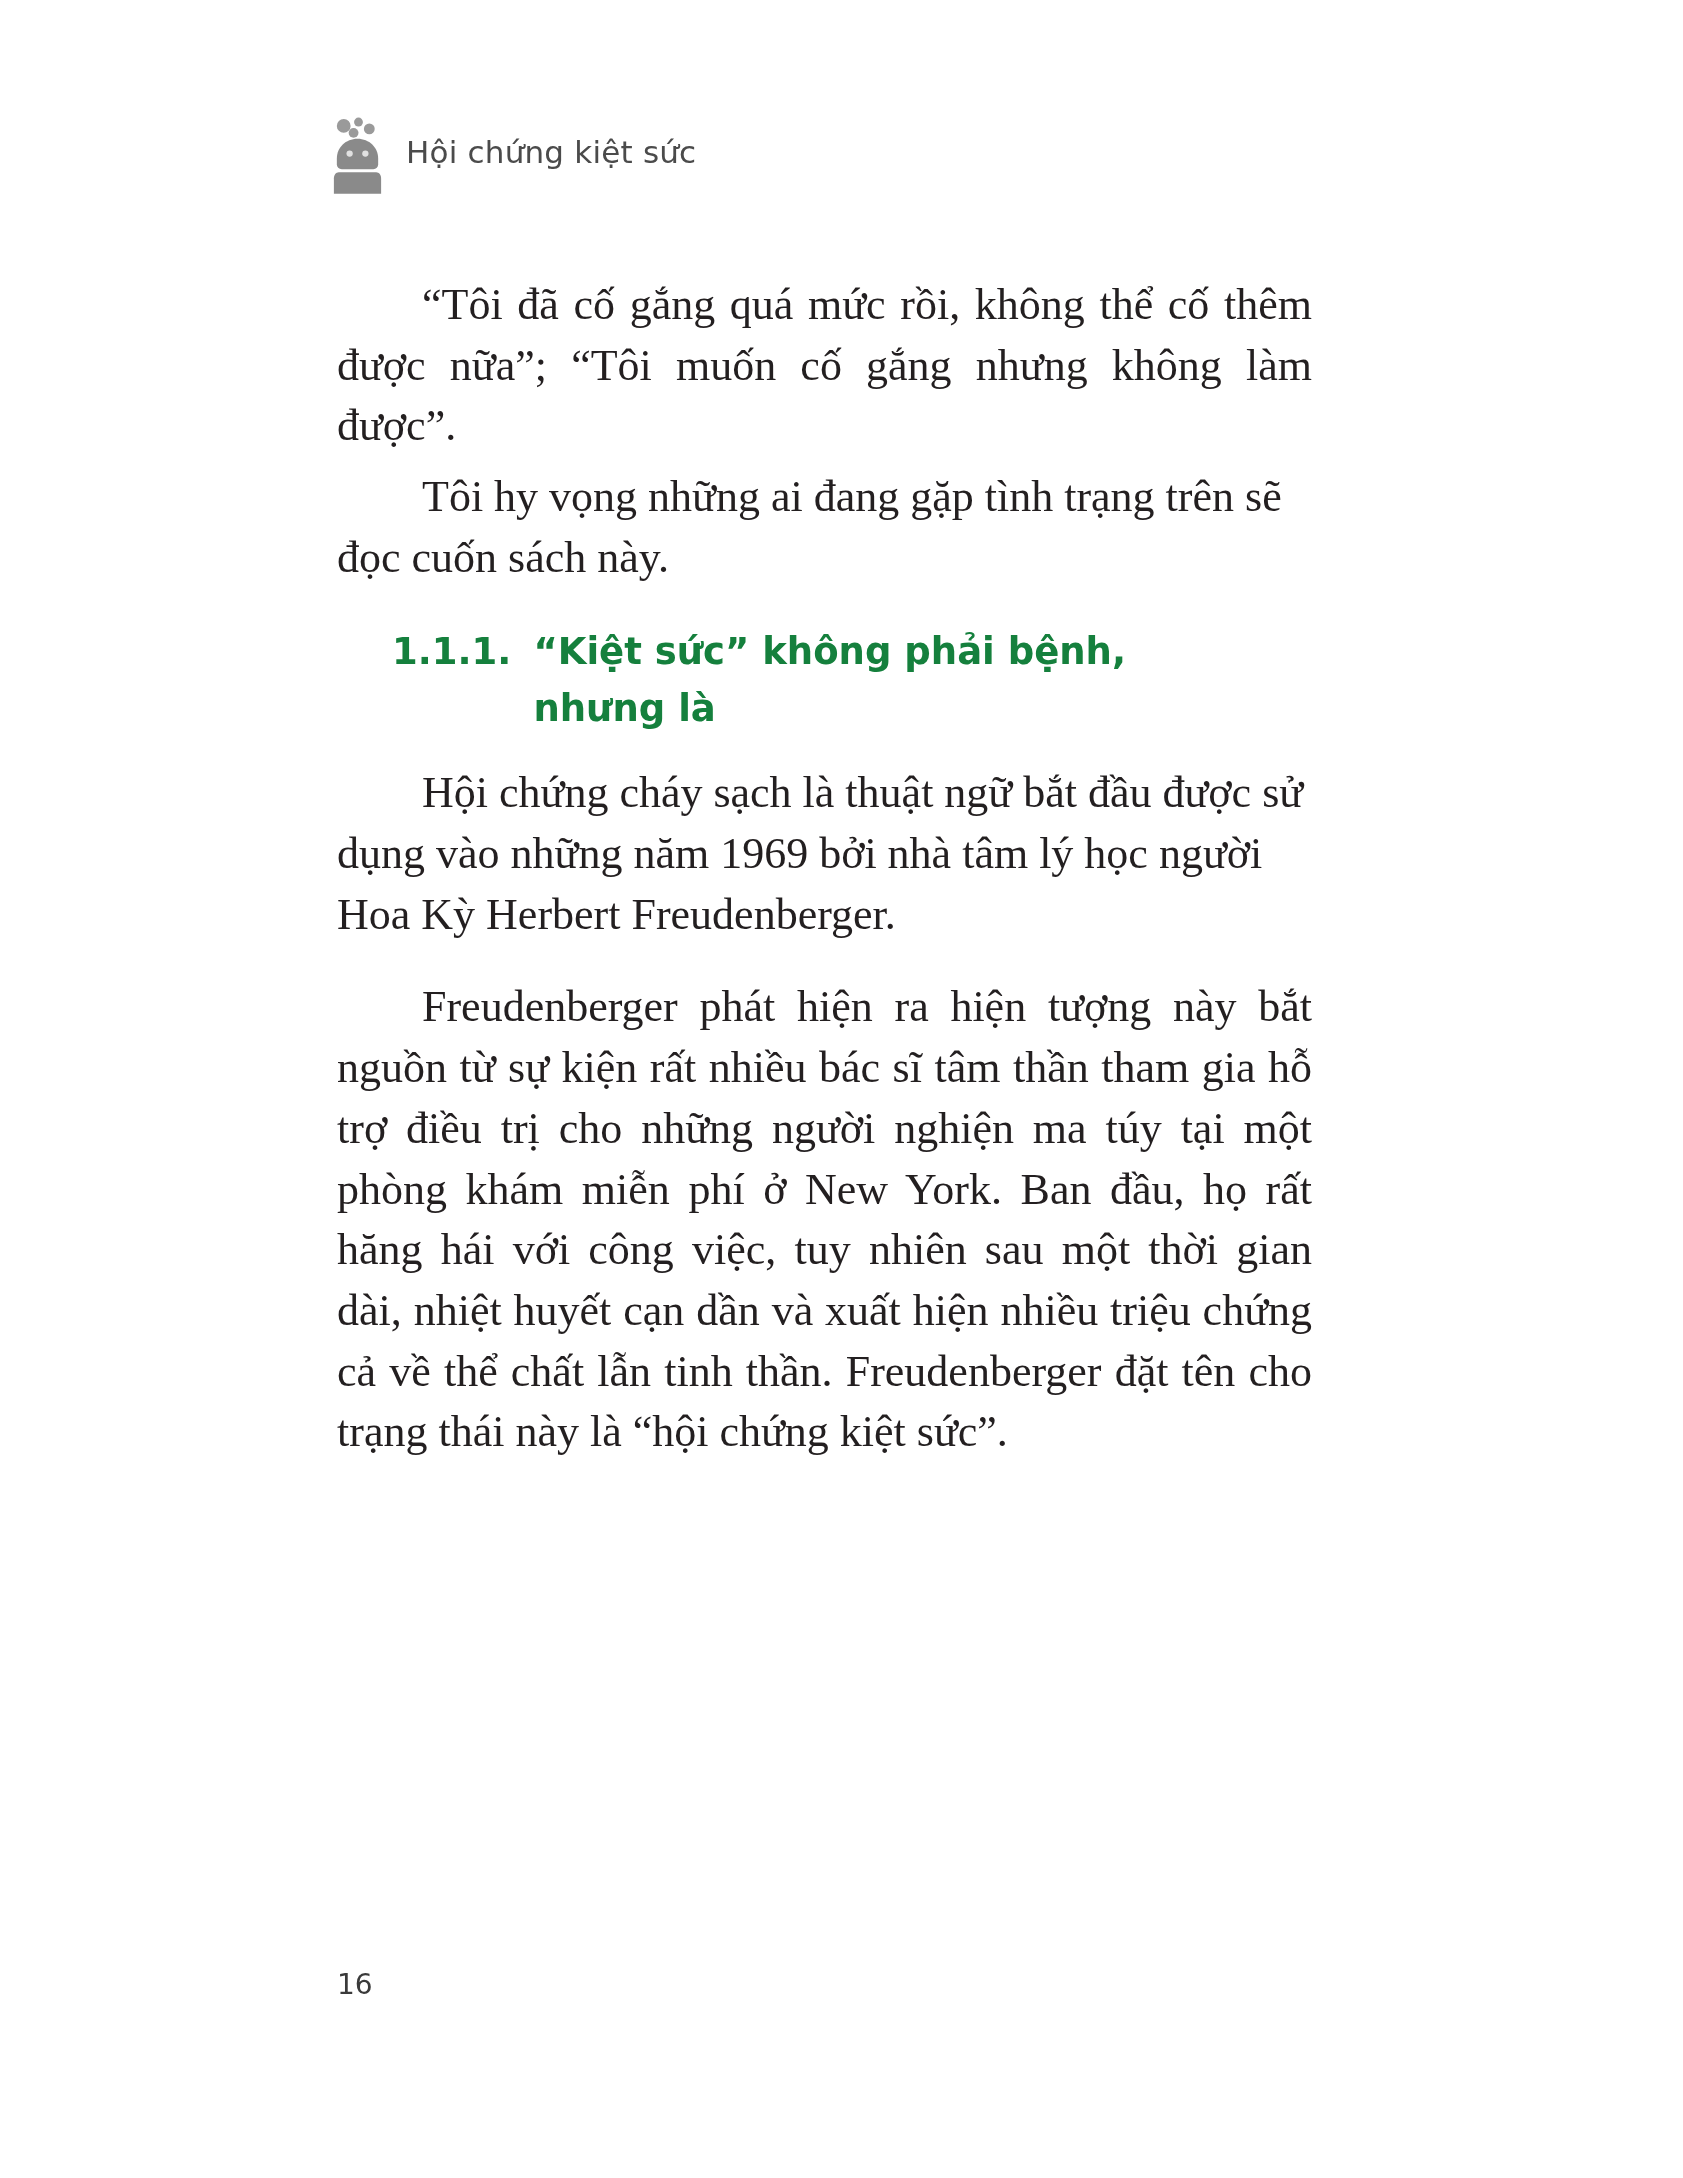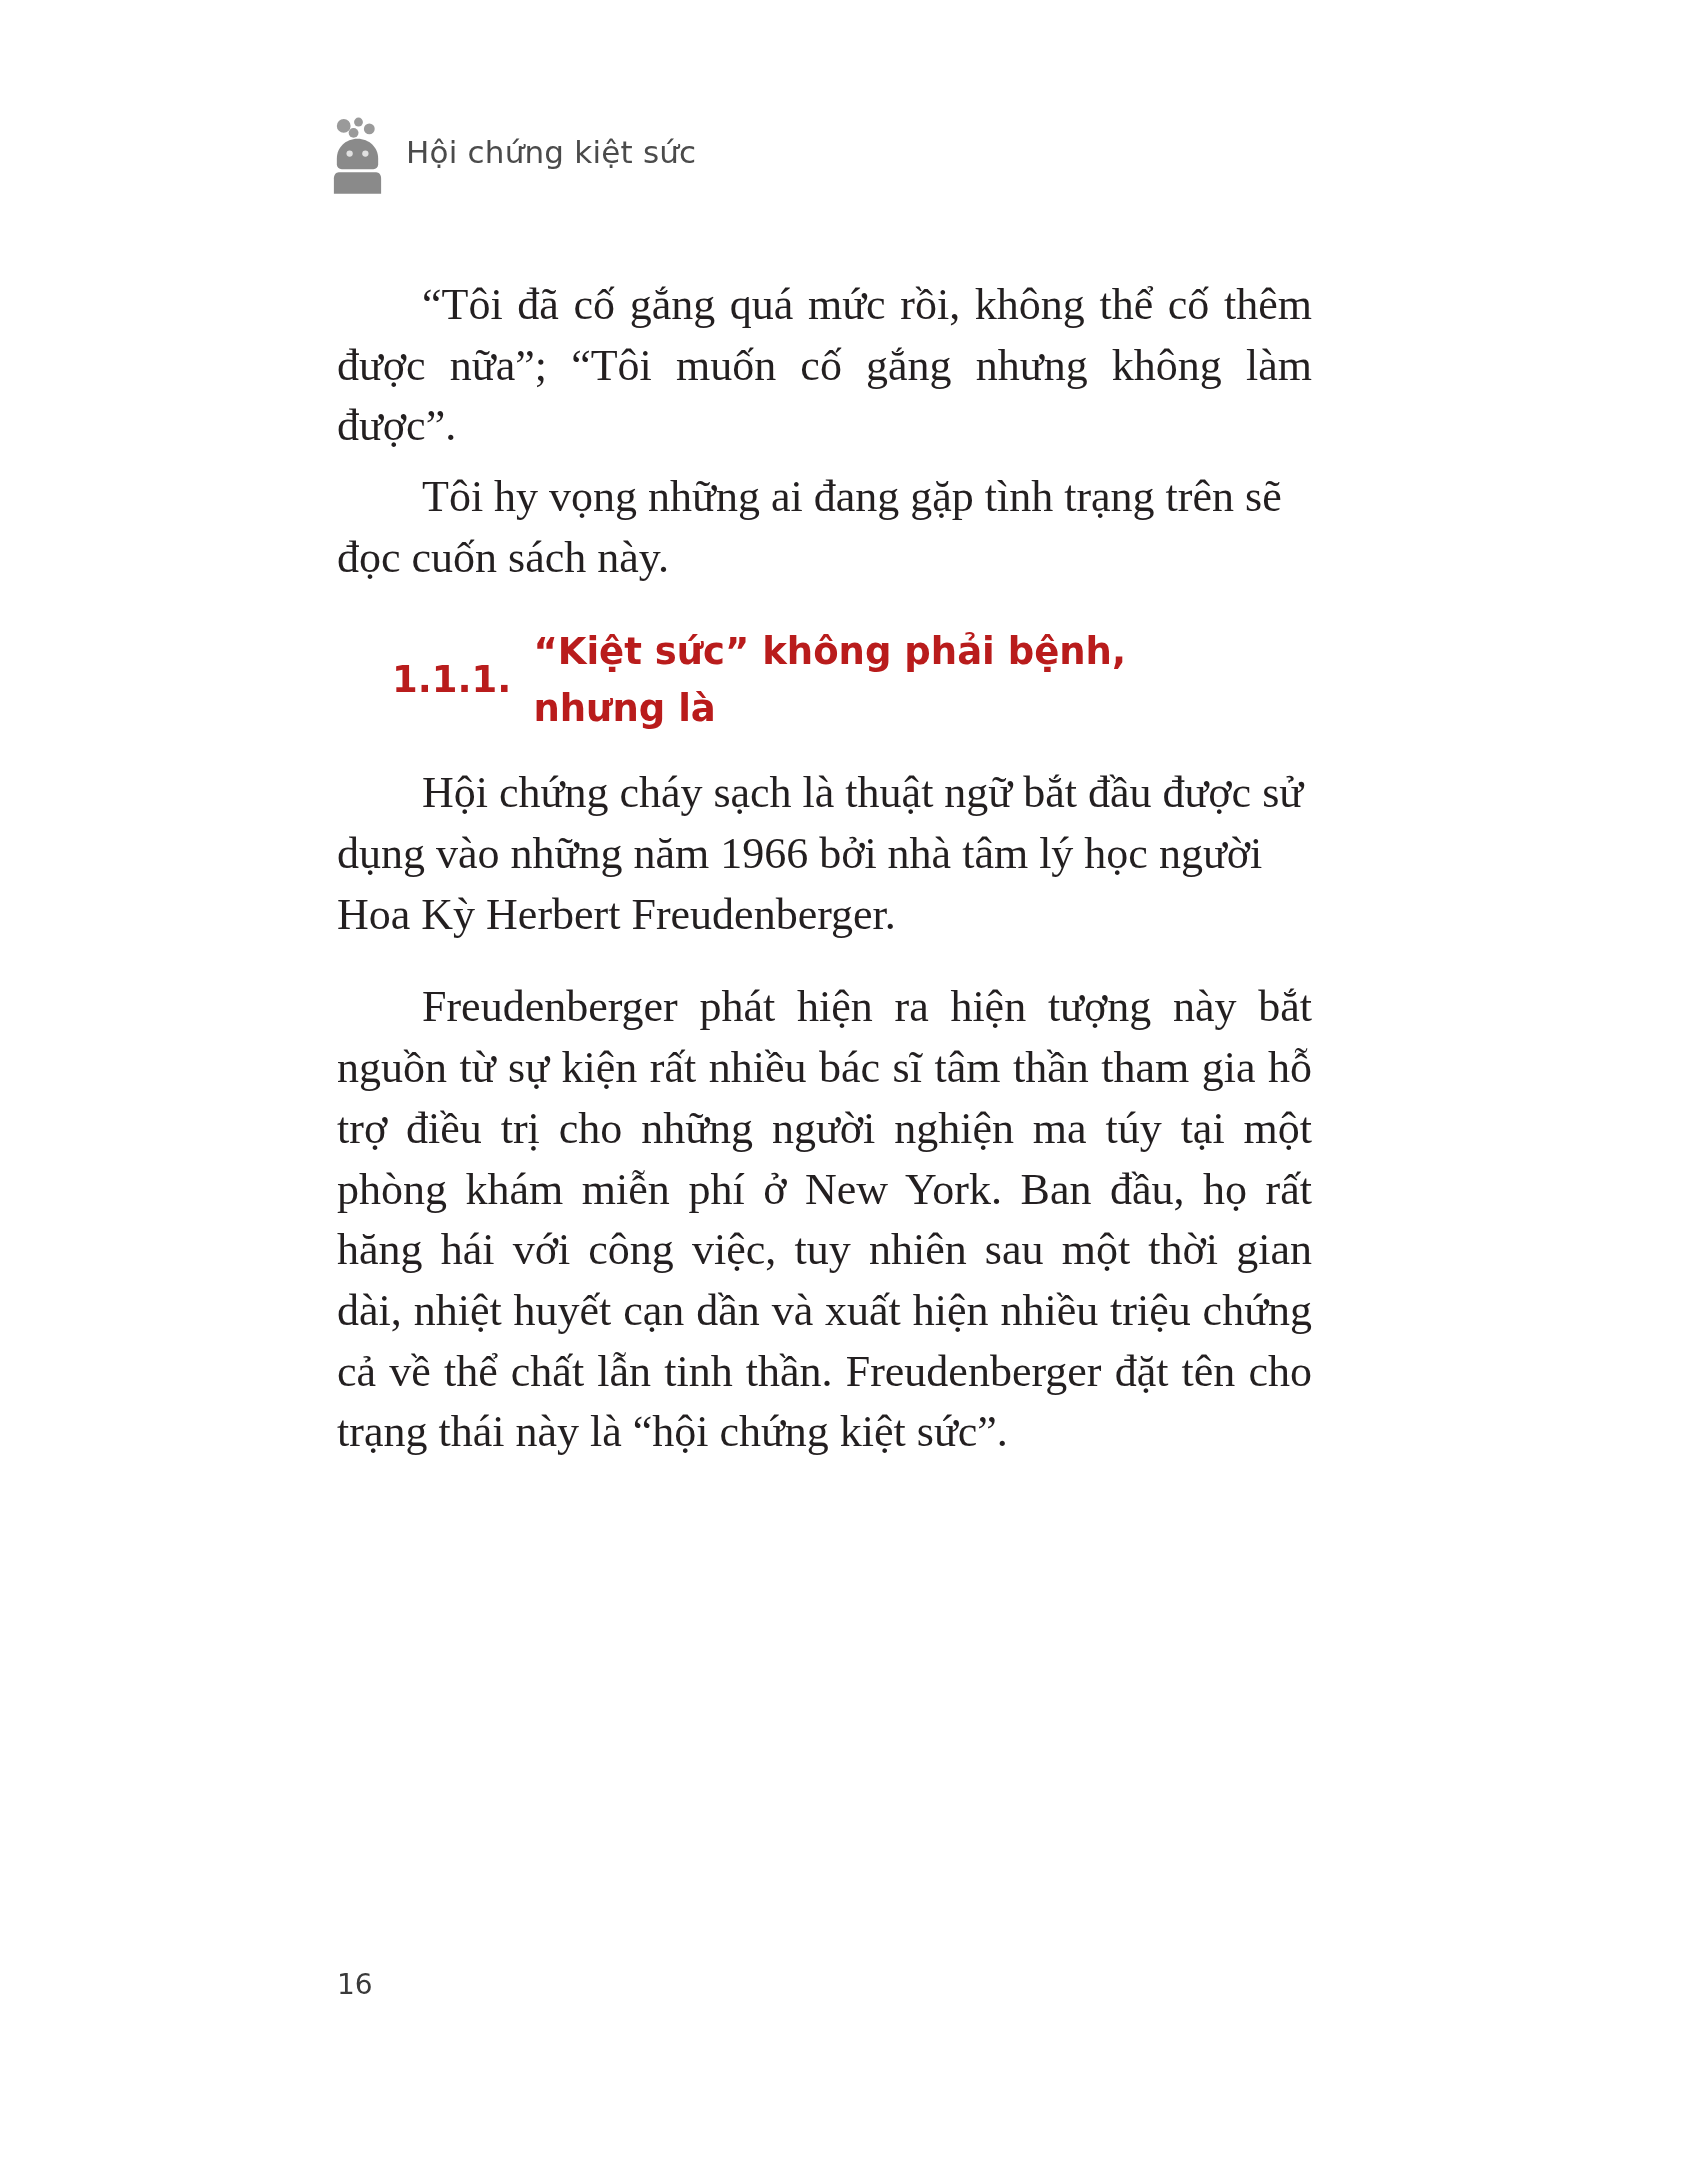--- a/index.html
+++ b/index.html
@@ -77,22 +77,21 @@
     margin-bottom: 32px;
   }
 
   
   .section-heading {
     display: flex;
     margin: 34px 0 26px 0;
     padding-left: 55px;
     font-family: "DejaVu Sans", sans-serif;
     font-weight: bold;
-    color: #b91c1c;
-    align-items: center;
+    color: #15803d;
   }
   .section-number {
     font-size: 37px;
     line-height: 1.55;
     white-space: nowrap;
     padding-right: 22px;
   }
   .section-title {
     font-size: 37px;
     line-height: 1.55;
@@ -145,21 +144,21 @@
     <p class="para">“Tôi đã cố gắng quá mức rồi, không thể cố thêm được nữa”; “Tôi muốn cố gắng nhưng không làm được”.</p>
     <p class="para last-left gap-after">Tôi hy vọng những ai đang gặp tình trạng trên sẽ đọc cuốn sách này.</p>
 
     <div class="section-heading">
       <span class="section-number">1.1.1.</span>
       <span class="section-title">
         <span>“Kiệt sức” không phải bệnh, nhưng là</span>
       </span>
     </div>
 
-    <p class="para last-left gap-after">Hội chứng cháy sạch là thuật ngữ bắt đầu được sử dụng vào những năm 1966 bởi nhà tâm lý học người Hoa Kỳ Herbert Freudenberger.</p>
+    <p class="para last-left gap-after">Hội chứng cháy sạch là thuật ngữ bắt đầu được sử dụng vào những năm 1969 bởi nhà tâm lý học người Hoa Kỳ Herbert Freudenberger.</p>
     <p class="para">Freudenberger phát hiện ra hiện tượng này bắt nguồn từ sự kiện rất nhiều bác sĩ tâm thần tham gia hỗ trợ điều trị cho những người nghiện ma túy tại một phòng khám miễn phí ở New York. Ban đầu, họ rất hăng hái với công việc, tuy nhiên sau một thời gian dài, nhiệt huyết cạn dần và xuất hiện nhiều triệu chứng cả về thể chất lẫn tinh thần. Freudenberger đặt tên cho trạng thái này là “hội chứng kiệt sức”.</p>
 
   </div>
 
   <div class="page-number">16</div>
 
 </div>
 
 
 </body></html>

